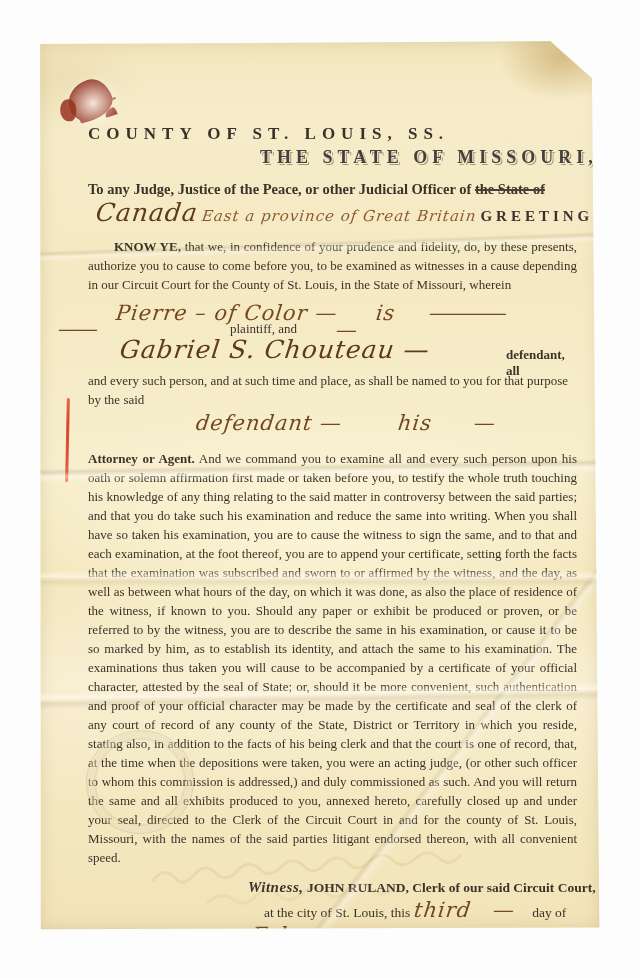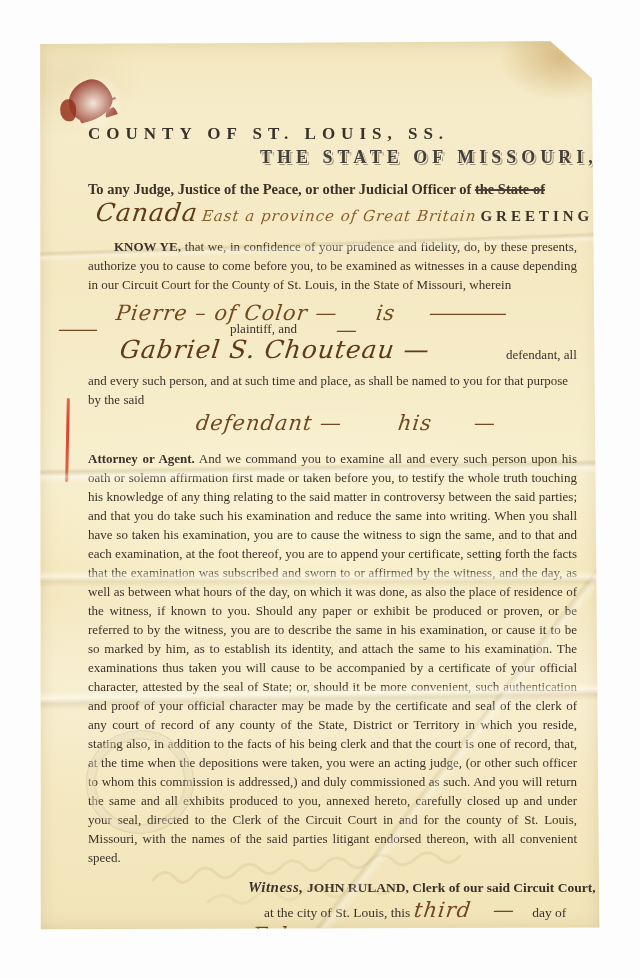--- a/index.html
+++ b/index.html
@@ -141,21 +141,21 @@
     </div>
 
     <div class="partyline" style="margin-top:-4px; height:20px;">
       <span class="hw hw-med" style="position:absolute; left:-30px; top:-4px; letter-spacing:-2px;">——</span>
       <span class="plabel" style="position:absolute; left:142px;">plaintiff, and</span>
       <span class="hw hw-med" style="position:absolute; left:248px; top:-3px;">—</span>
     </div>
 
     <div class="partyline" style="height:30px;">
       <span class="hw hw-big" style="position:absolute; left:32px; top:-6px;">Gabriel S. Chouteau —</span>
-      <span class="plabel" style="position:absolute; left:418px; top:6px;">defendant, all</span>
+      <span class="plabel" style="position:absolute; left:418px; top:6px;font-weight:bold;">defendant, all</span>
     </div>
 
     <div class="bodytext">and every such person, and at such time and place, as shall be named to you for that purpose</div>
     <div class="bodytext">by the said</div>
 
     <div class="handline" style="margin:2px 0 0 108px; height:30px;">
       <span class="hw hw-med">defendant —</span>
       <span class="hw hw-med" style="margin-left:52px;">his</span>
       <span class="hw hw-med" style="margin-left:38px;">—</span>
     </div>

